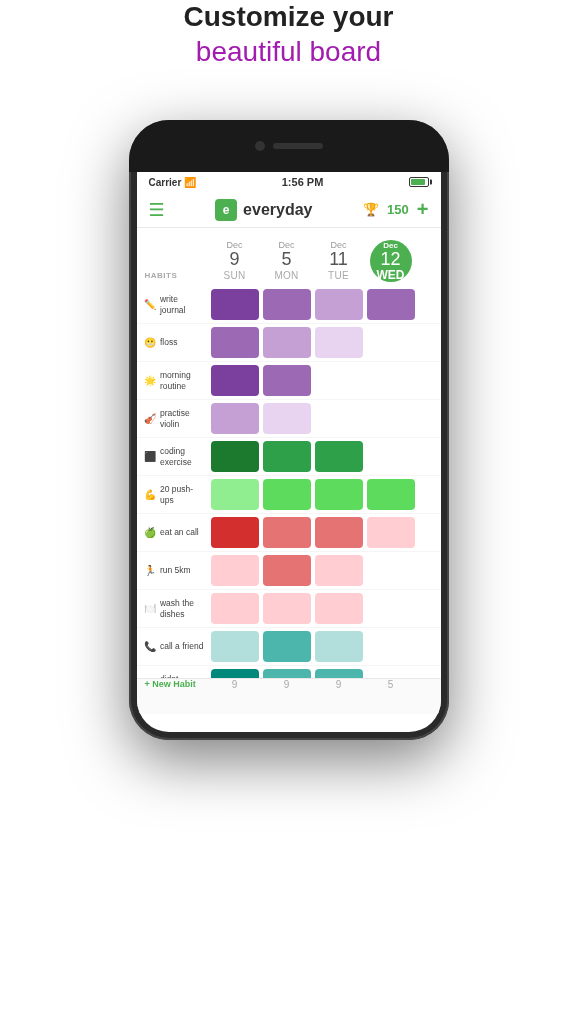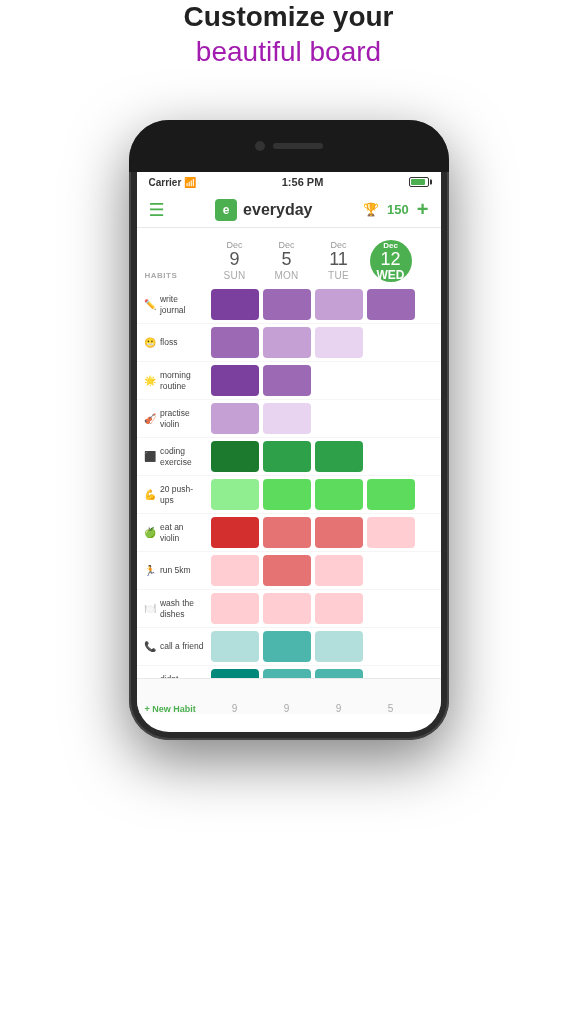--- a/index.html
+++ b/index.html
@@ -253,21 +253,21 @@
       padding: 3px 2px;
     }
     .habit-cell-inner {
       height: 100%;
       border-radius: 4px;
     }
 
     
     .footer-row {
       display: flex;
-      align-items: flex-end;
+      align-items: flex-start;
       border-top: 1px solid #e8e8e8;
       background: #fafafa;
       height: 36px;
     }
     .footer-new-habit {
       width: 72px;
       flex-shrink: 0;
       padding-left: 8px;
       font-size: 9px;
       color: #4caf50;
@@ -486,21 +486,21 @@
               <div class="habit-cell">
                 <div class="habit-cell-inner green-bright"></div>
               </div>
               <div class="habit-cell">
                 <div class="habit-cell-inner green-bright"></div>
               </div>
             </div>
             <div class="habit-row">
               <div class="habit-name-col">
                 <span class="habit-emoji">🍏</span>
-                <span>eat an violin</span>
+                <span>eat an call</span>
               </div>
               <div class="habit-cell">
                 <div class="habit-cell-inner red-dark"></div>
               </div>
               <div class="habit-cell">
                 <div class="habit-cell-inner red-med"></div>
               </div>
               <div class="habit-cell">
                 <div class="habit-cell-inner red-med"></div>
               </div>

